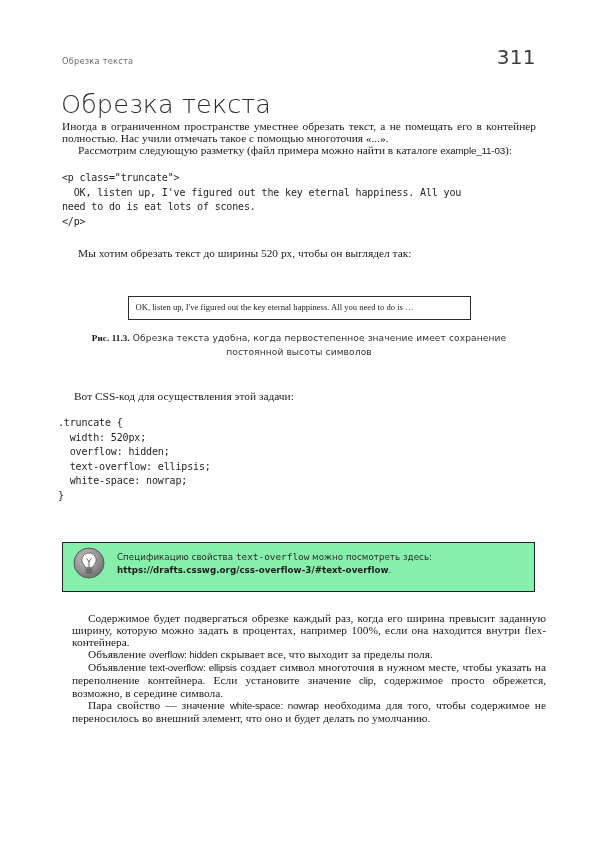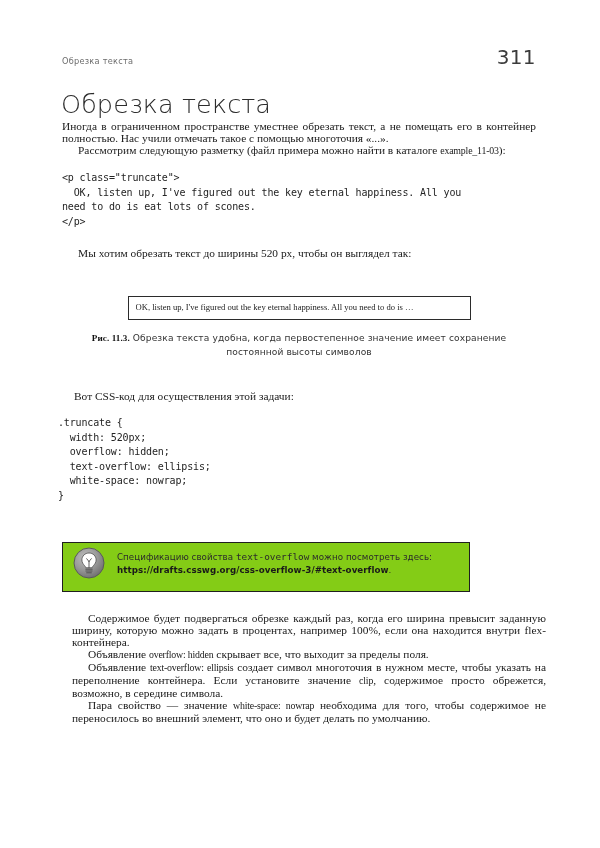--- a/index.html
+++ b/index.html
@@ -78,21 +78,21 @@
     font-size: 11.4px;
     line-height: 12px;
     text-align: justify;
     text-indent: 0;
     hyphens: manual;
   }
   p.body.indent { text-indent: 16px; }
   p.body + p.body { margin-top: 0; }
 
   code, .mono {
-    font-family: Liberation Serif, serif;
+    font-family: Liberation Sans, sans-serif;
     font-size: 10.1px;
     letter-spacing: -0.2px;
   }
   p.body code { font-size: 9.9px; }
 
   
   pre.listing {
     margin: 0;
     font-family: "DejaVu Sans Mono", "Liberation Mono", monospace;
     font-size: 10.0px;
@@ -150,25 +150,25 @@
     left: 58px;
     top: 390px;
     width: 474px;
   }
 
   
   .callout {
     position: absolute;
     left: 62px;
     top: 542px;
-    width: 408px;
+    width: 473px;
     height: 50px;
     box-sizing: border-box;
     border: 1px solid #1f1f1f;
-    background: #84cc16;
+    background: #86efac;
     display: flex;
     align-items: center;
     padding: 0 10px 8px 10px;
   }
   .callout-icon {
     flex: 0 0 auto;
     width: 32px;
     height: 32px;
     margin-right: 12px;
   }

